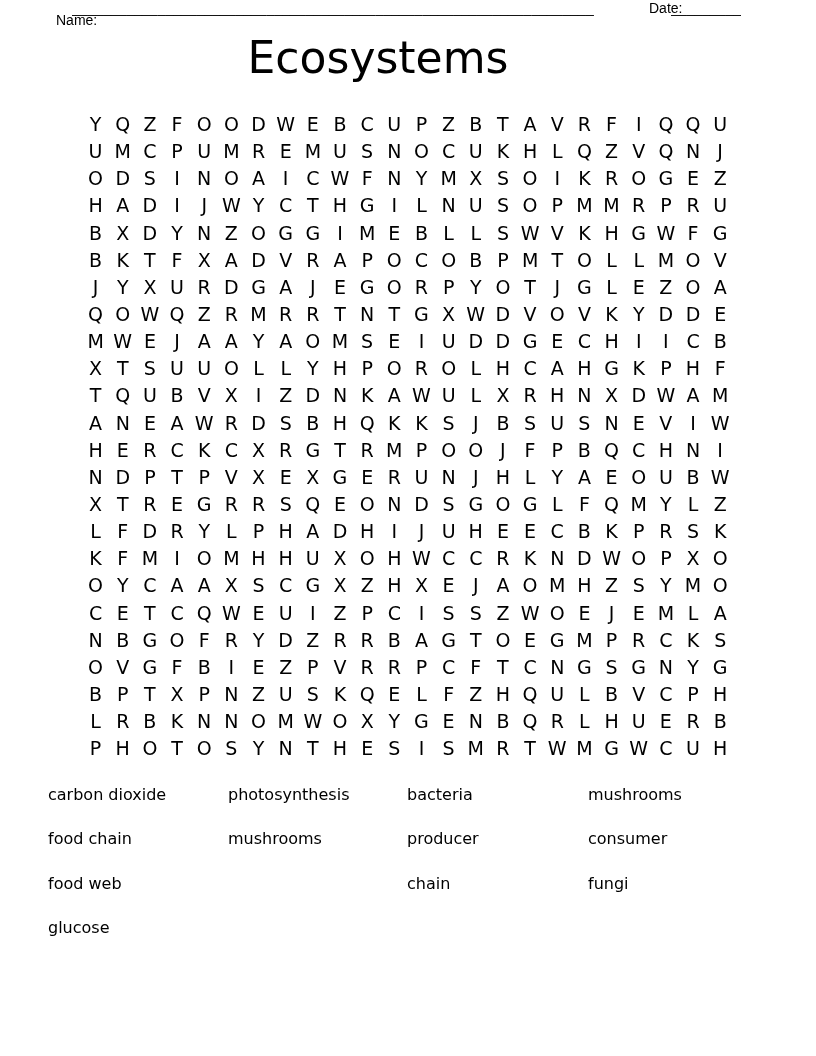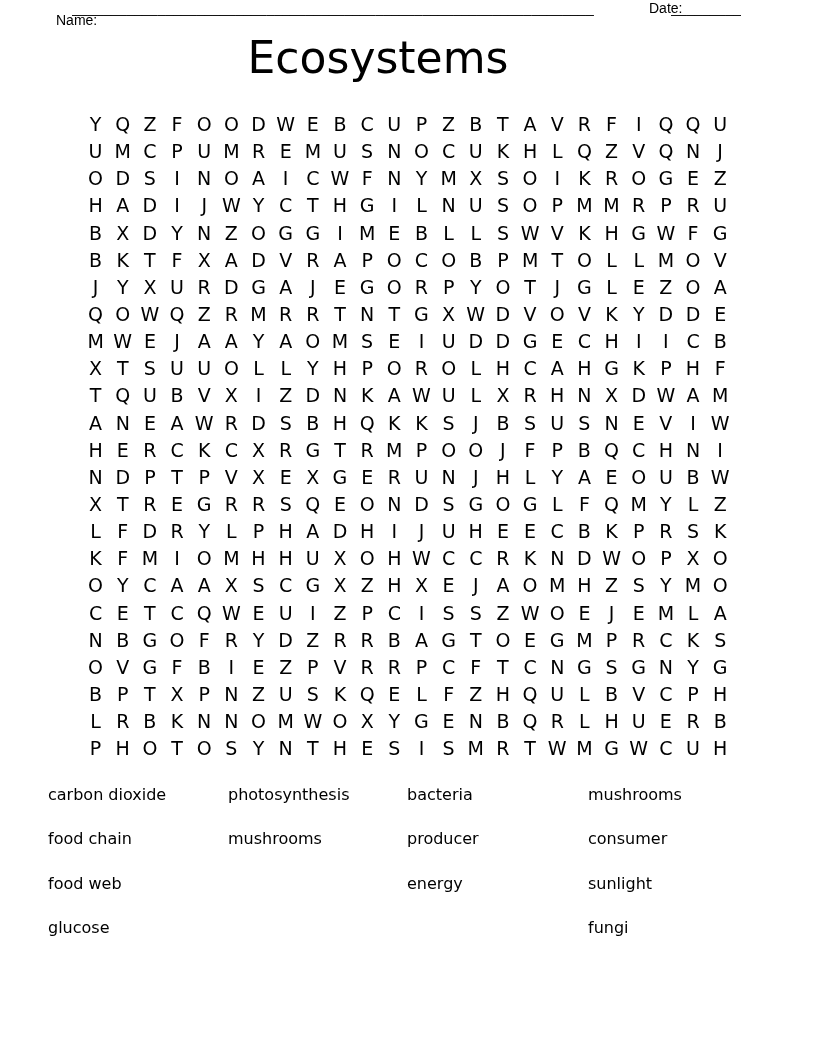--- a/index.html
+++ b/index.html
@@ -675,21 +675,20 @@
       <span class="wl-item">food web</span>
       <span class="wl-item">glucose</span>
     </div>
   <div id="wl-col-1" class="wl-col">
       <span class="wl-item">photosynthesis</span>
       <span class="wl-item">mushrooms</span>
     </div>
   <div id="wl-col-2" class="wl-col">
       <span class="wl-item">bacteria</span>
       <span class="wl-item">producer</span>
-      <span class="wl-item">energy</span>
+      <span class="wl-item">chain</span>
     </div>
   <div id="wl-col-3" class="wl-col">
       <span class="wl-item">mushrooms</span>
       <span class="wl-item">consumer</span>
-      <span class="wl-item">sunlight</span>
       <span class="wl-item">fungi</span>
     </div>
 </div>
 
 </body></html>

